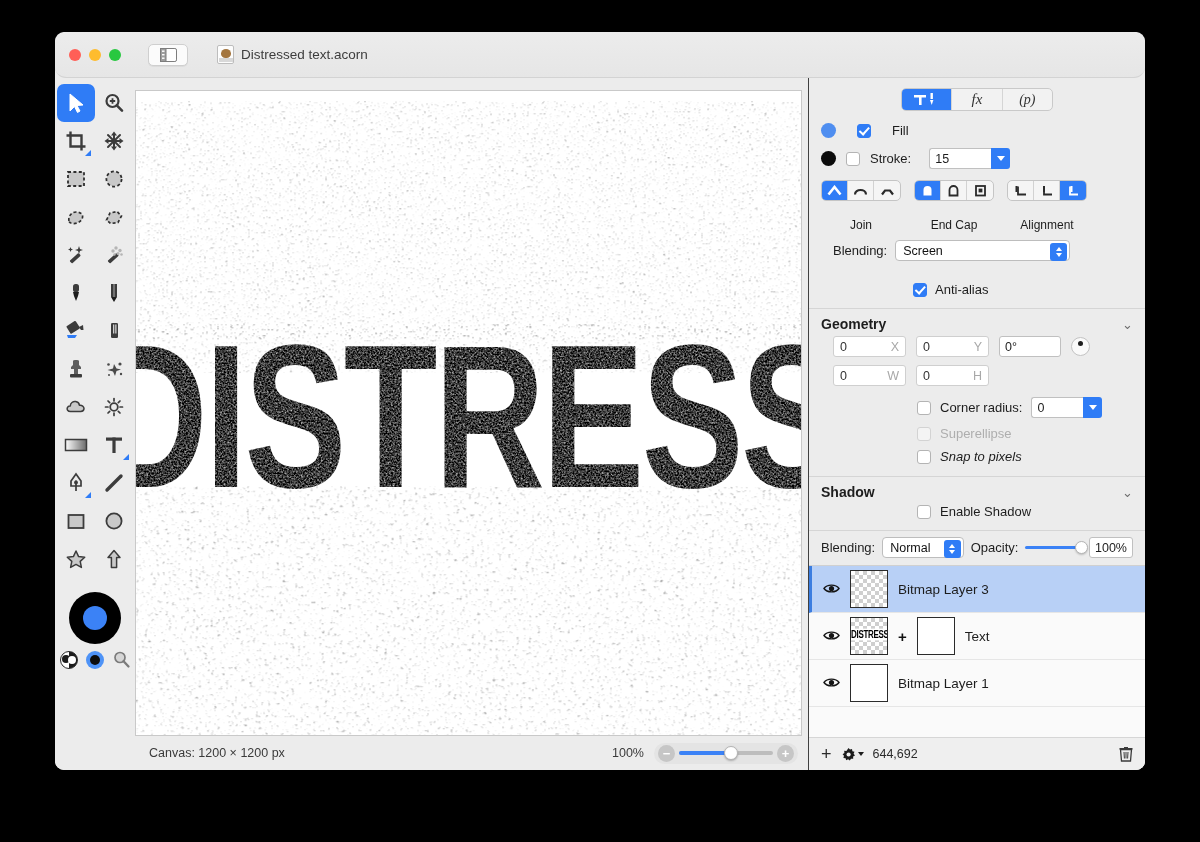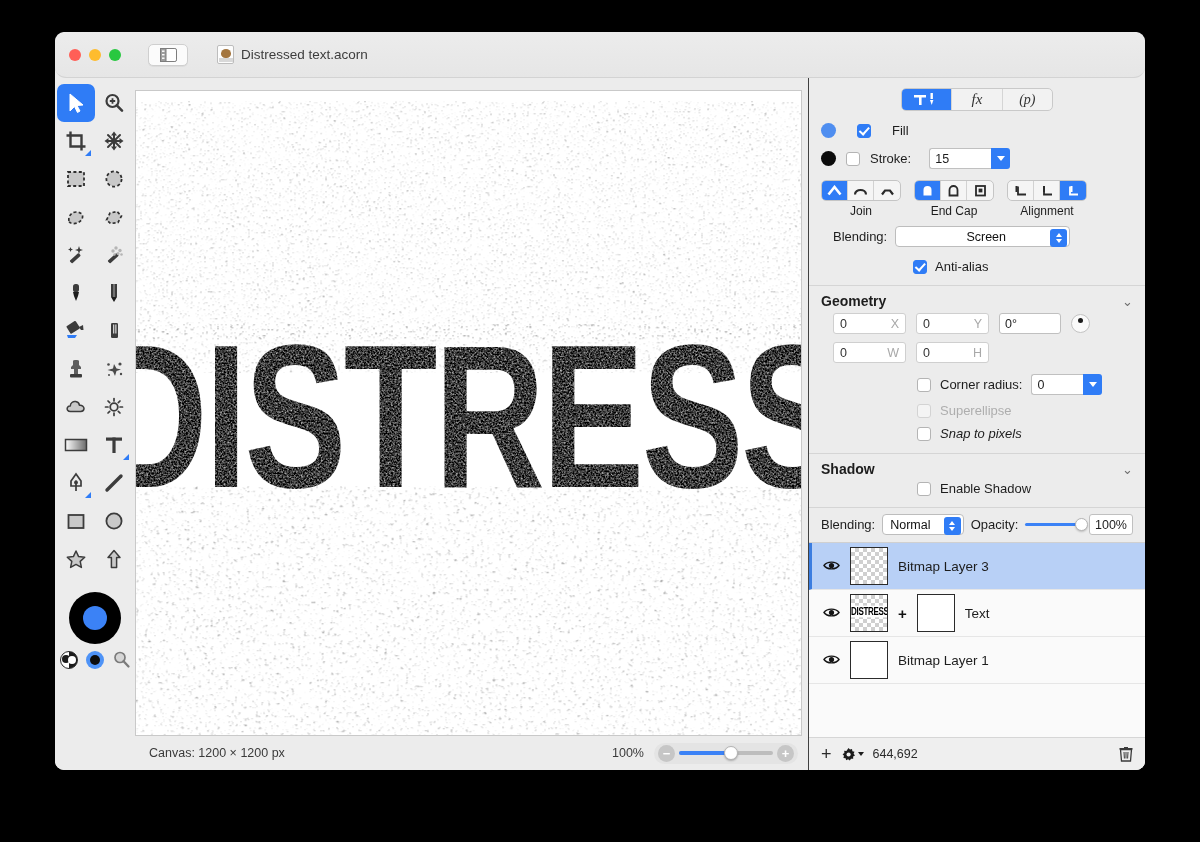--- a/index.html
+++ b/index.html
@@ -257,21 +257,21 @@
   .segbar {
     display: flex; border: 1px solid #c5c5c5; border-radius: 5px; overflow: hidden;
     background: #f5f5f5; height: 21px;
   }
   .seg {
     width: 26px; display: flex; align-items: center; justify-content: center;
     border-right: 1px solid #d2d2d2;
   }
   .seg:last-child { border-right: none; }
   .seg.on { background: #2f7cf6; }
-  .seg-label { font-size: 12px; color: #1d1d1d; text-align: center; margin-top: 3px; }
+  .seg-label { font-size: 12px; color: #1d1d1d; text-align: center; margin-top: 17px; }
   .popup {
     background: #fff; border: 1px solid #bdbdbd; border-radius: 4px;
     height: 21px; display: flex; align-items: center;
     padding-left: 7px; font-size: 12.5px; color: #111;
     position: relative;
   }
   .popup .arrows {
     position: absolute; right: 2px; top: 1.5px;
     width: 17px; height: 18px; border-radius: 3px; background: #2f7cf6;
     display: flex; flex-direction: column; align-items: center; justify-content: center; gap: 2px;
@@ -780,30 +780,30 @@
                 <rect x="4.5" y="1" width="2" height="6" fill="#fff"></rect>
               </svg>
             </span>
           </div>
           <div class="seg-label">Alignment</div>
         </div>
       </div>
 
       <div class="row insp-pad" style="margin-top:8px; gap:8px;">
         <span class="lbl" style="margin-left:12px;">Blending:</span>
-        <span class="popup" style="flex:1; max-width:175px;justify-content:center;">
+        <span class="popup" style="flex:1; max-width:175px;">
           <span>Screen</span>
           <span class="arrows">
               <i class="up"></i>
               <i class="dn"></i>
             </span>
         </span>
       </div>
 
-      <div class="row insp-pad" style="margin-top:12px; gap:8px; padding-left:104px;">
+      <div class="row insp-pad" style="margin-top:21px; gap:8px; padding-left:104px;">
         <span class="cbx checked"></span>
         <span class="lbl">Anti-alias</span>
       </div>
 
       <div class="hr" style="margin-top:11px;"></div>
 
       <div class="section-head">
         <span class="section-title">Geometry</span>
         <span class="chev">⌄</span>
       </div>

